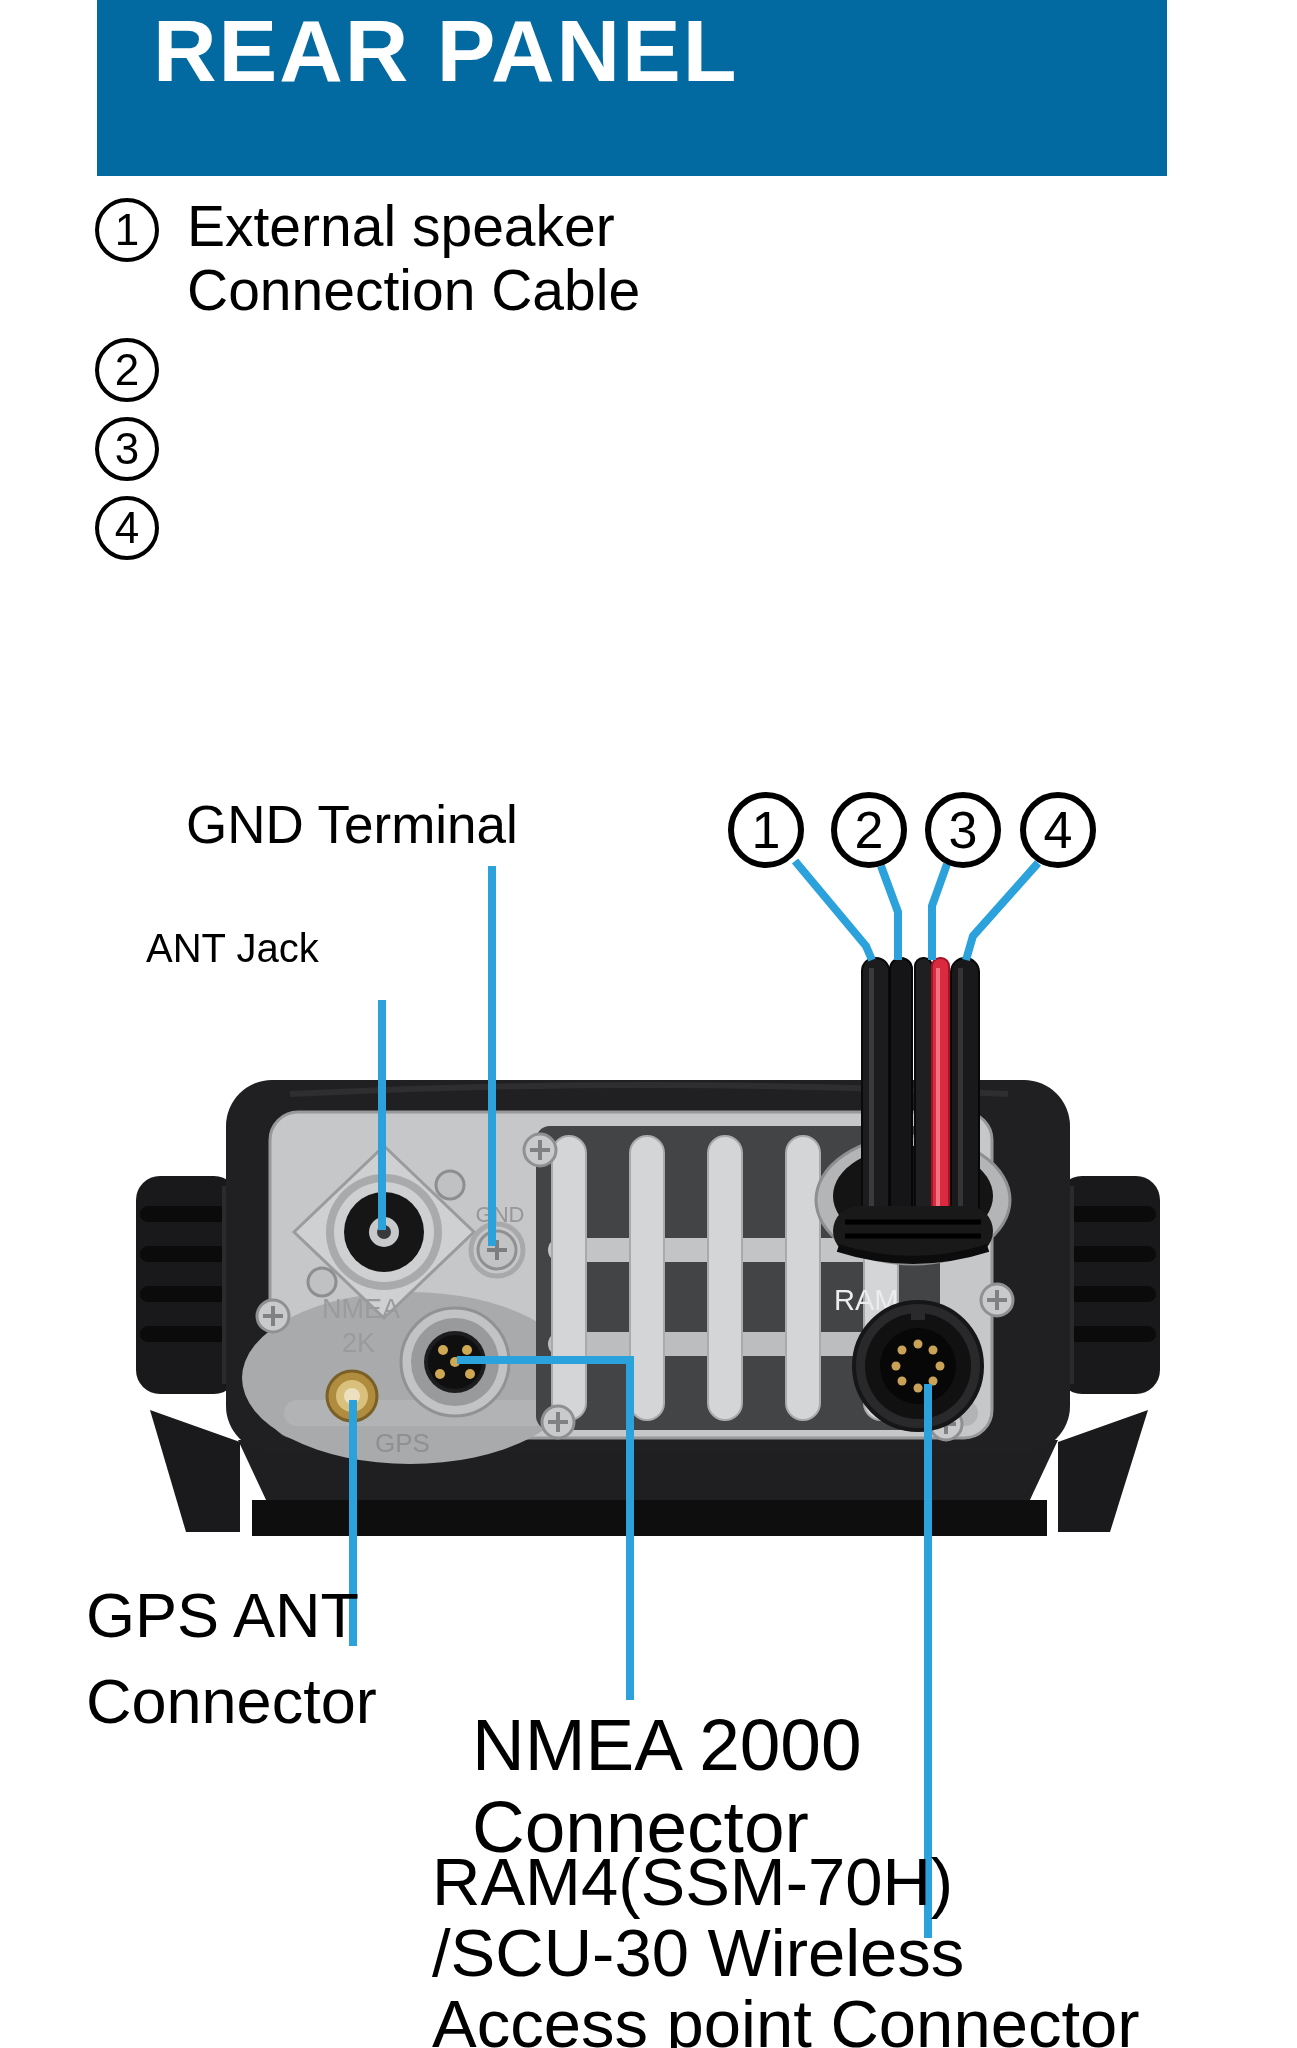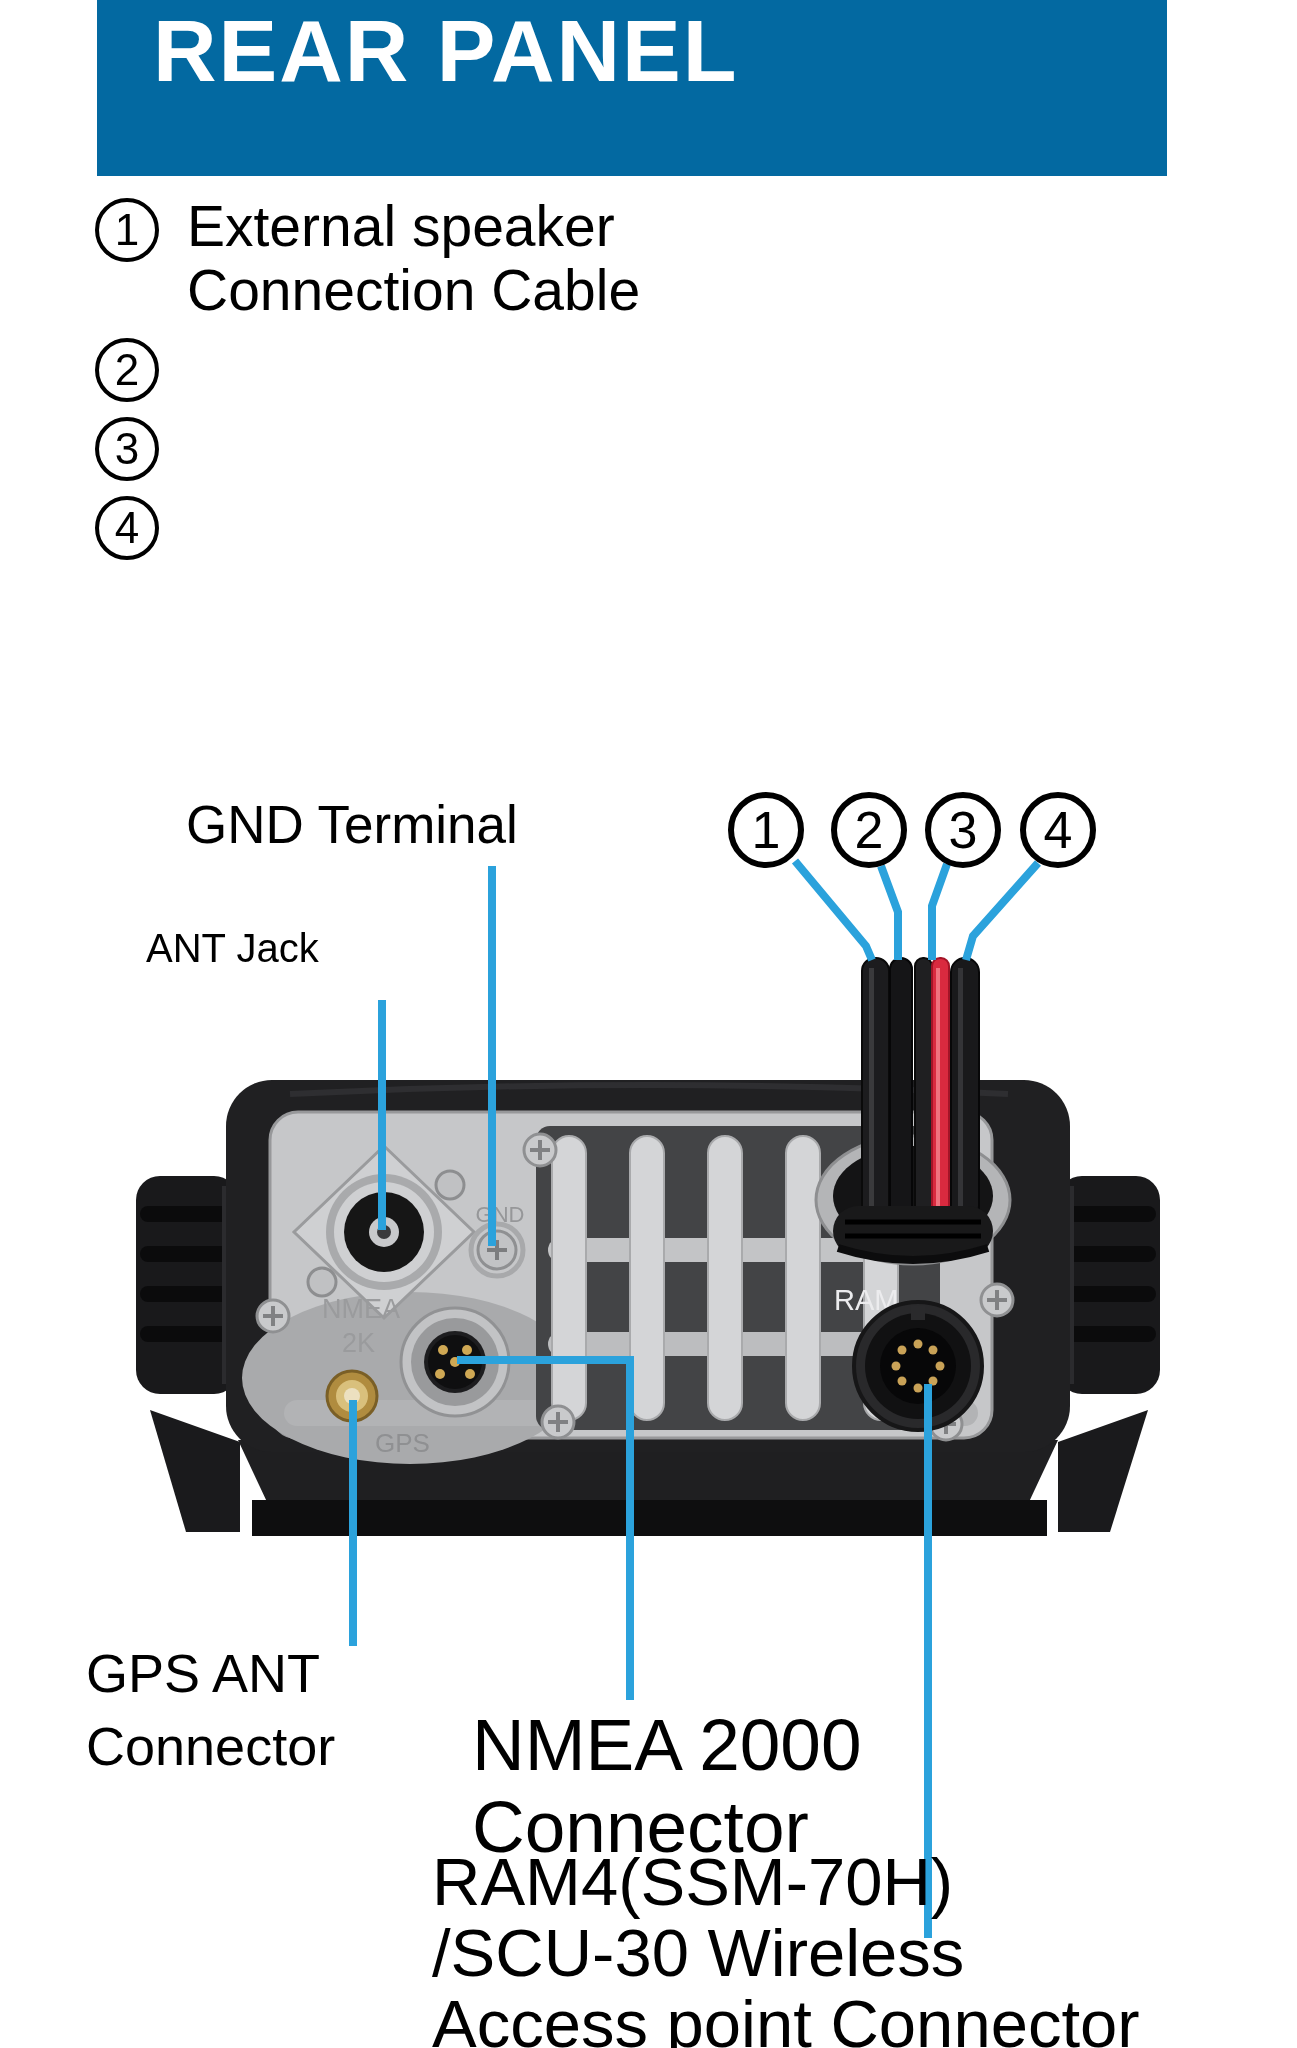--- a/index.html
+++ b/index.html
@@ -10,21 +10,21 @@
   .hdr-title{font-size:88px;font-weight:bold;color:#fff;padding-left:56px;letter-spacing:2px;}
   .legend{position:absolute;left:95px;top:194px;}
   .legend-item{display:flex;align-items:flex-start;margin-bottom:11px;}
   .num-circle{width:56px;height:56px;border:4px solid #000;border-radius:50%;
               display:flex;align-items:center;justify-content:center;font-size:44px;
               flex:0 0 auto;margin-top:4px;background:#fff;}
   .legend-text{font-size:57px;line-height:1.13;margin-left:28px;white-space:pre-wrap;}
   .lbl{position:absolute;white-space:pre-wrap;}
   .lbl-gnd{left:146px;top:794px;font-size:53px;margin-left:40px;}
   .lbl-ant{left:146px;top:926px;font-size:40px;}
-  .lbl-gps{left:86px;top:1637px;font-size:54px;line-height:1.36;}
+  .lbl-gps{left:86px;top:1573px;font-size:63px;line-height:1.36;}
   .lbl-n2k{left:472px;top:1704px;font-size:73px;line-height:1.12;}
   .lbl-ram{left:432px;top:1846px;font-size:67px;line-height:1.06;}
   .callout-circle{position:absolute;top:792px;width:64px;height:64px;border:6px solid #000;
                   border-radius:50%;display:flex;align-items:center;justify-content:center;
                   font-size:52px;background:#fff;}
   .cc1{left:728px;} .cc2{left:831px;} .cc3{left:925px;} .cc4{left:1020px;}
   .scene{position:absolute;left:0;top:0;}
   svg text{font-family:"Liberation Sans",sans-serif;}
 </style>
 </head>

